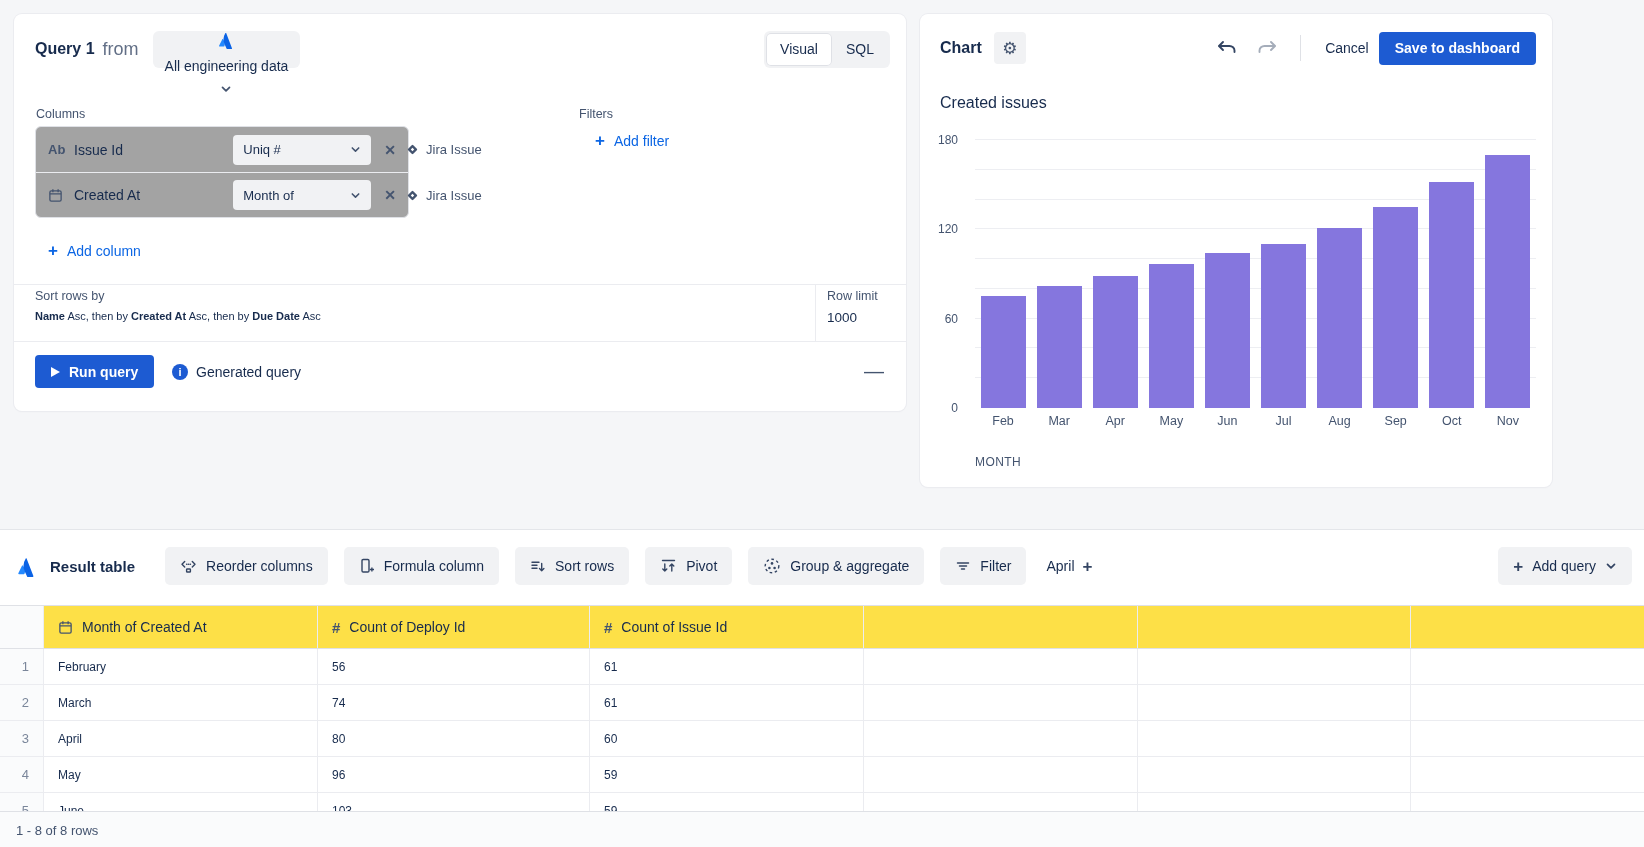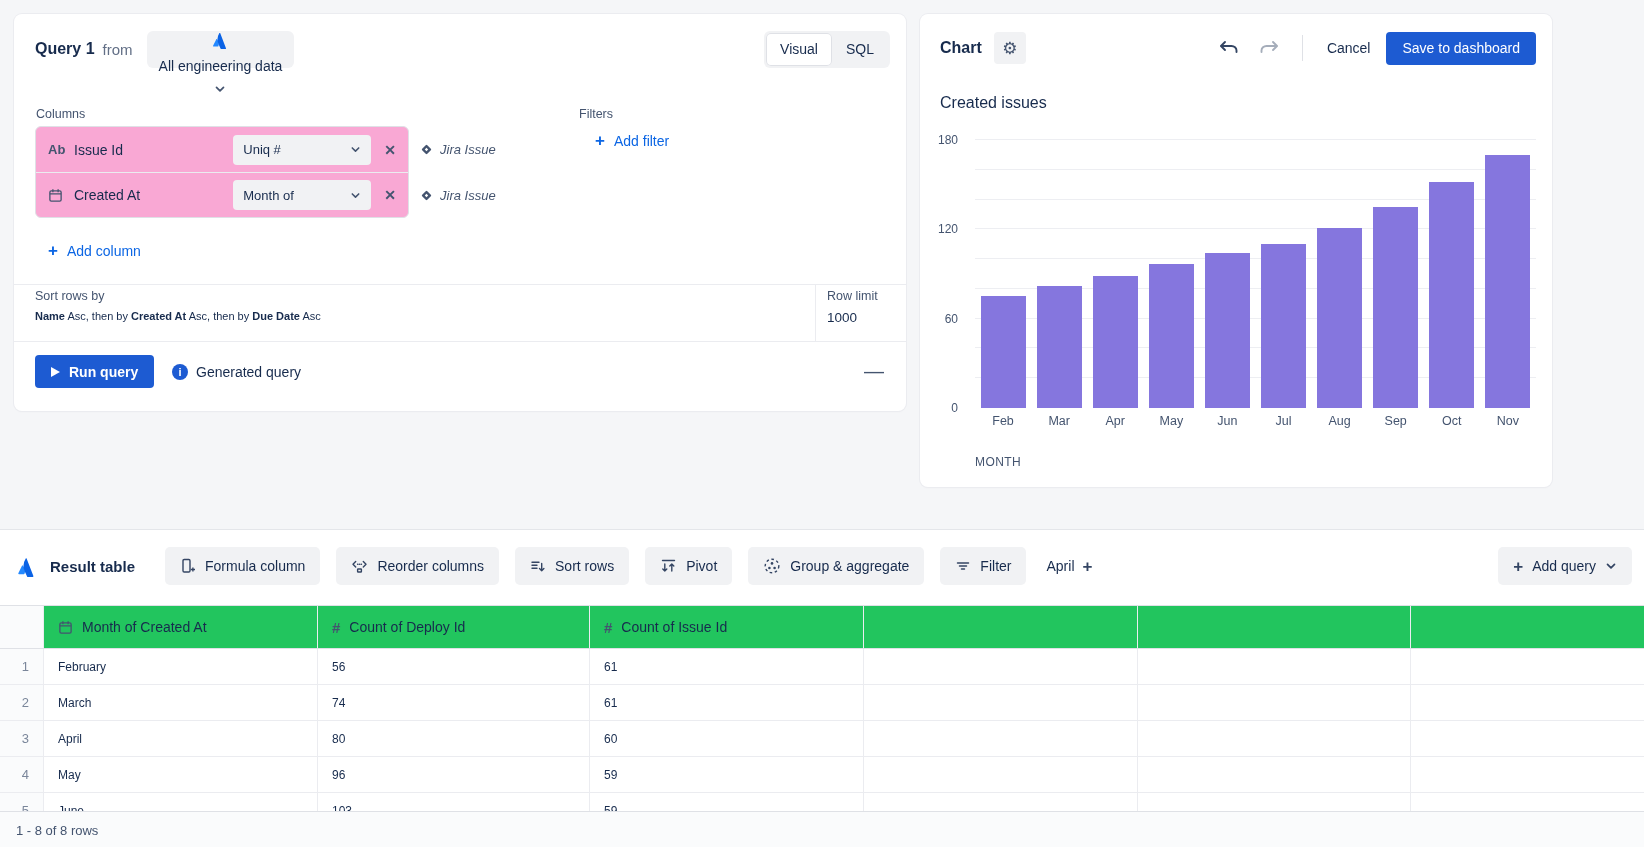--- a/index.html
+++ b/index.html
@@ -9,42 +9,42 @@
     background:var(--page-bg,#F5F6F8);
     font-family:"Liberation Sans", sans-serif;
     color:var(--text,#172B4D);
   }
   .panel { position:absolute; background:#fff; border-radius:8px; box-shadow:0 0 0 1px #EBECF0, 0 1px 2px rgba(9,30,66,.04); }
 
   
   .query-panel { left:14px; top:14px; width:892px; height:397px; }
   .qp-header { position:absolute; left:21px; right:16px; top:16px; height:38px; display:flex; align-items:center; }
   .qp-title { font-size:16px; font-weight:bold; }
-  .qp-from { font-size:15px; color:#626F86; margin-left:8px; }
+  .qp-from { font-size:18px; color:#626F86; margin-left:8px; }
   .chip { display:flex; align-items:center; gap:9px; background:var(--chip,#F1F2F4); border:none; border-radius:6px;
           height:37px; padding:0 12px; font-size:14px; color:var(--text,#172B4D); cursor:pointer;
           font-family:"Liberation Sans", sans-serif;flex-direction:column; }
   .datasource { margin-left:14px; }
   .seg-wrap { margin-left:auto; display:flex; background:var(--chip,#F1F2F4); border-radius:6px; padding:2px; height:37px; }
   .seg { border:none; background:transparent; border-radius:5px; padding:0 14px; font-size:14px; color:var(--text,#172B4D);
          font-family:"Liberation Sans", sans-serif; cursor:pointer; }
   .seg.active { background:#fff; box-shadow: inset 0 0 0 1px #DFE1E6; }
 
   .small-label { position:absolute; font-size:12.5px; color:var(--muted,#44546F); }
-  .columns-box { position:absolute; left:21px; top:112px; width:374px; border:1px solid #DFE1E6; border-radius:6px; background:#f9a8d4; }
+  .columns-box { position:absolute; left:21px; top:112px; width:374px; border:1px solid #DFE1E6; border-radius:6px; background:#a3a3a3; }
   .col-row { height:45px; display:flex; align-items:center; padding:0 12px; }
   .col-row + .col-row { border-top:1px solid #EBECF0; }
   .col-type { width:26px; font-weight:bold; font-size:13px; color:var(--muted,#44546F); display:flex; align-items:center; }
   .col-name { font-size:14px; flex:1; }
   .col-agg { width:138px; height:30px; background:var(--chip,#F1F2F4); border:none; border-radius:4px; display:flex; align-items:center;
              justify-content:space-between; padding:0 10px; font-size:13px; color:var(--text,#172B4D); cursor:pointer;
              font-family:"Liberation Sans", sans-serif; }
   .col-remove { margin-left:13px; background:none; border:none; color:var(--muted,#44546F); font-size:14px; font-weight:bold; cursor:pointer; }
 
-  .jira-tags { position:absolute; left:406px; top:112px;font-style:italic; }
+  .jira-tags { position:absolute; left:392px; top:112px; }
   .jira-tag { height:46px; display:flex; align-items:center; gap:7px; font-size:13px; color:var(--muted,#44546F); }
 
   .link-btn { position:absolute; display:flex; align-items:center; gap:9px; background:none; border:none;
               color:var(--link,#0C66E4); font-size:14px; cursor:pointer; font-family:"Liberation Sans", sans-serif; }
   .link-plus { font-size:17px; font-weight:bold; line-height:1; }
 
   .hdiv { position:absolute; left:0; right:0; height:1px; background:#EBECF0; }
   .vdiv { position:absolute; width:1px; background:#EBECF0; }
 
   .sort-label { left:21px; top:275px; }
@@ -70,21 +70,21 @@
   .cp-header { position:absolute; left:20px; right:16px; top:16px; height:36px; display:flex; align-items:center; }
   .cp-title { font-size:16px; font-weight:bold; }
   .icon-chip { width:32px; height:32px; margin-left:12px; background:var(--chip,#F1F2F4); border:none; border-radius:4px;
                display:flex; align-items:center; justify-content:center; font-size:17px; color:var(--muted,#44546F); cursor:pointer; }
   .undo-btn,.redo-btn { background:none; border:none; cursor:pointer; padding:4px; display:flex; }
   .undo-btn { margin-left:auto; color:#344563; }
   .redo-btn { margin-left:10px; color:#A5ADBA; }
   .cp-vdiv { width:1px; height:26px; background:#DFE1E6; margin:0 14px 0 18px; }
   .cancel-btn { background:none; border:none; font-size:14px; color:var(--text,#172B4D); cursor:pointer; padding:6px 10px;
                 font-family:"Liberation Sans", sans-serif; }
-  .save-btn { margin-left:6px; font-weight:normal; }
+  .save-btn { margin-left:0; font-weight:bold; }
 
   .chart-title { position:absolute; left:20px; top:80px; font-size:16px; }
   .chart-yaxis { position:absolute; left:0; top:126px; width:38px; height:268px; }
   .ytick { position:absolute; right:0; transform:translateY(50%); font-size:12px; color:var(--muted,#44546F); }
   .chart-plot { position:absolute; left:55px; top:126px; width:561px; height:268px; }
   .gridline { position:absolute; left:0; right:0; height:1px; background:var(--grid,#EDEEF2); }
   .chart-bars { position:absolute; inset:0; display:flex; }
   .bar-slot { flex:1; display:flex; align-items:flex-end; justify-content:center; }
   .bar { width:45px; }
   .chart-xaxis { position:absolute; left:55px; top:400px; width:561px; display:flex; }
@@ -96,21 +96,21 @@
   .toolbar { position:absolute; left:16px; right:12px; top:17px; height:38px; display:flex; align-items:center; }
   .rt-title { display:flex; align-items:center; gap:12px; font-size:15px; font-weight:bold; margin-right:30px; }
   .tb-btn { display:flex; align-items:center; gap:9px; background:var(--chip,#F1F2F4); border:none; border-radius:5px; height:38px;
             padding:0 15px; font-size:14px; color:var(--text,#172B4D); cursor:pointer; margin-right:16px;
             font-family:"Liberation Sans", sans-serif; }
   .more-btn { display:flex; align-items:center; gap:8px; background:none; border:none; font-size:14px; color:var(--text,#172B4D);
               cursor:pointer; padding:0 4px; font-family:"Liberation Sans", sans-serif; }
   .addq-btn { margin-left:auto; margin-right:0; }
 
   .grid-header, .grid-row { display:grid; grid-template-columns:44px 274px 272px 274px 274px 273px 1fr; }
-  .grid-header { position:absolute; left:0; right:0; top:75px; height:44px; border-top:1px solid #DFE1E6; border-bottom:1px solid #DFE1E6; background:#22c55e;text-align:right; }
+  .grid-header { position:absolute; left:0; right:0; top:75px; height:44px; border-top:1px solid #DFE1E6; border-bottom:1px solid #DFE1E6; background:#fde047;text-align:right; }
   .gh-cell { display:flex; align-items:center; gap:9px; padding:0 14px; font-size:14px; font-weight:500; border-right:1px solid #EBECF0; }
   .gh-num { background:#FAFBFC; }
   .hash { font-weight:bold; font-size:15px; color:var(--muted,#44546F); }
   .grid-rows { position:absolute; left:0; right:0; top:119px; height:162px; overflow:hidden; }
   .grid-row { height:36px; border-bottom:1px solid #EBECF0; background:#fff; }
   .cell { display:flex; align-items:center; padding:0 14px; font-size:12px; border-right:1px solid #EBECF0; }
   .cell.num { justify-content:flex-end; color:#7A869A; font-size:13px; background:#FAFBFC; }
   .grid-footer { position:absolute; left:0; right:0; top:281px; height:37px; border-top:1px solid #DFE1E6; background:#FAFBFC;
                  display:flex; align-items:center; padding:0 16px; font-size:13px; color:var(--muted,#44546F); }
 
@@ -329,37 +329,37 @@
           <svg class="ico" width="22" height="21" viewBox="0 0 24 23">
             <path d="M7.7 10.6c-.35-.4-.98-.32-1.2.16L2.5 18.9c-.23.48.12 1 .65 1h5.5c.27 0 .52-.15.64-.4 1.2-2.47.47-6.23-1.59-8.9z" fill="#2489FF"></path>
             <path d="M11.56 2.7c-.22-.35-.72-.35-.93 0-2.94 4.7-3.2 10-1.07 14.33l2.65 5.57c.12.25.37.4.64.4h5.5c.53 0 .88-.52.65-1L11.56 2.7z" fill="#0B63E5"></path>
           </svg>
         </span>
         <span>Result table</span>
       </div>
 
       <button class="tb-btn">
         <span>
-          <svg class="ico" width="16" height="16" viewBox="0 0 16 16" fill="none" stroke="#344563" stroke-width="1.4">
-              <rect x="3" y="1.5" width="7" height="12.5" rx="1.2"></rect>
-              <path d="M10.8 11.5h4.2M12.9 9.4v4.2"></path>
-            </svg>
-        </span>
-        <span>Formula column</span>
-      </button>
-
-      <button class="tb-btn">
-        <span>
           <svg class="ico" width="17" height="16" viewBox="0 0 17 16" fill="none" stroke="#344563" stroke-width="1.4">
               <path d="M4.7 3.5L2 6.2l2.7 2.7M12.3 3.5L15 6.2l-2.7 2.7" stroke-linecap="round" stroke-linejoin="round"></path>
               <path d="M6.7 6.2h.1M8.5 6.2h.1M10.3 6.2h.1" stroke-linecap="round" stroke-width="1.6"></path>
               <rect x="6.6" y="11" width="3.8" height="3" rx=".6"></rect>
             </svg>
         </span>
         <span>Reorder columns</span>
+      </button>
+
+      <button class="tb-btn">
+        <span>
+          <svg class="ico" width="16" height="16" viewBox="0 0 16 16" fill="none" stroke="#344563" stroke-width="1.4">
+              <rect x="3" y="1.5" width="7" height="12.5" rx="1.2"></rect>
+              <path d="M10.8 11.5h4.2M12.9 9.4v4.2"></path>
+            </svg>
+        </span>
+        <span>Formula column</span>
       </button>
 
       <button class="tb-btn">
         <span>
           <svg class="ico" width="16" height="16" viewBox="0 0 16 16" fill="none" stroke="#344563" stroke-width="1.4" stroke-linecap="round">
               <path d="M2 4.2h7M2 7.2h5M2 10.2h5"></path>
               <path d="M11.7 5.5v7.3M11.7 12.8l-2.2-2.2M11.7 12.8l2.2-2.2" stroke-linejoin="round"></path>
             </svg>
         </span>
         <span>Sort rows</span>

